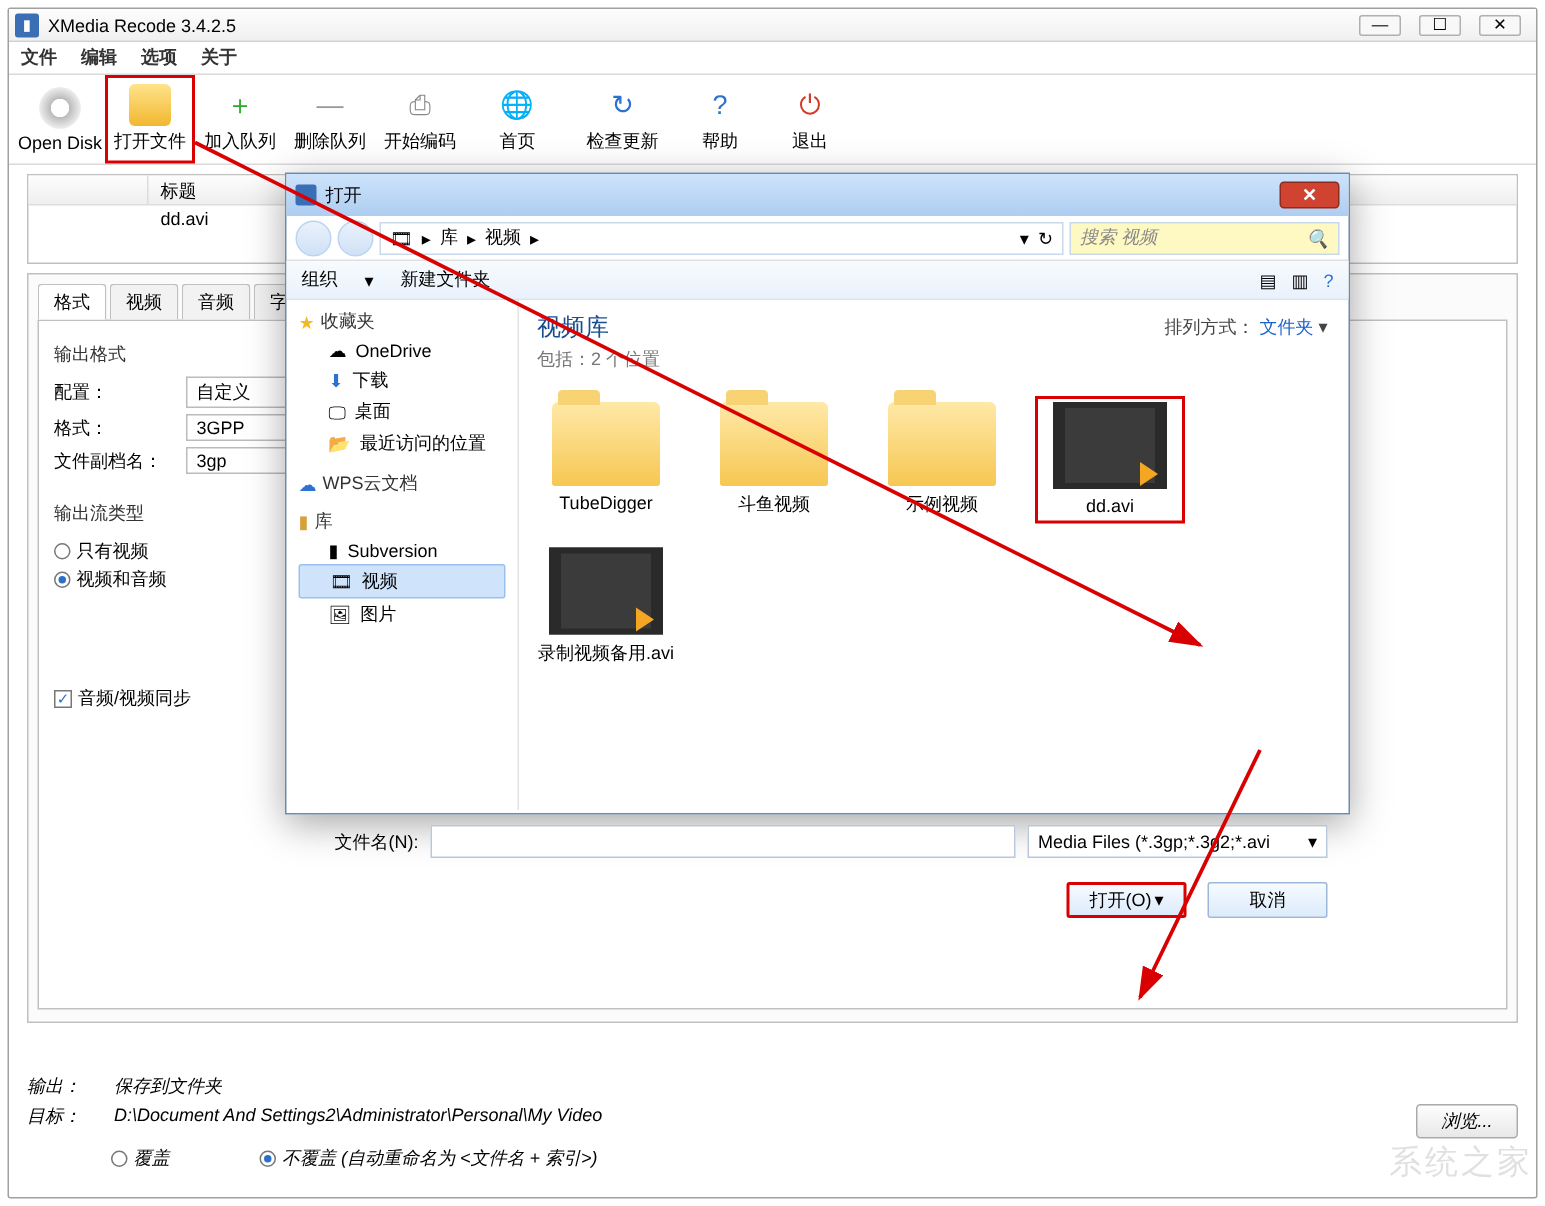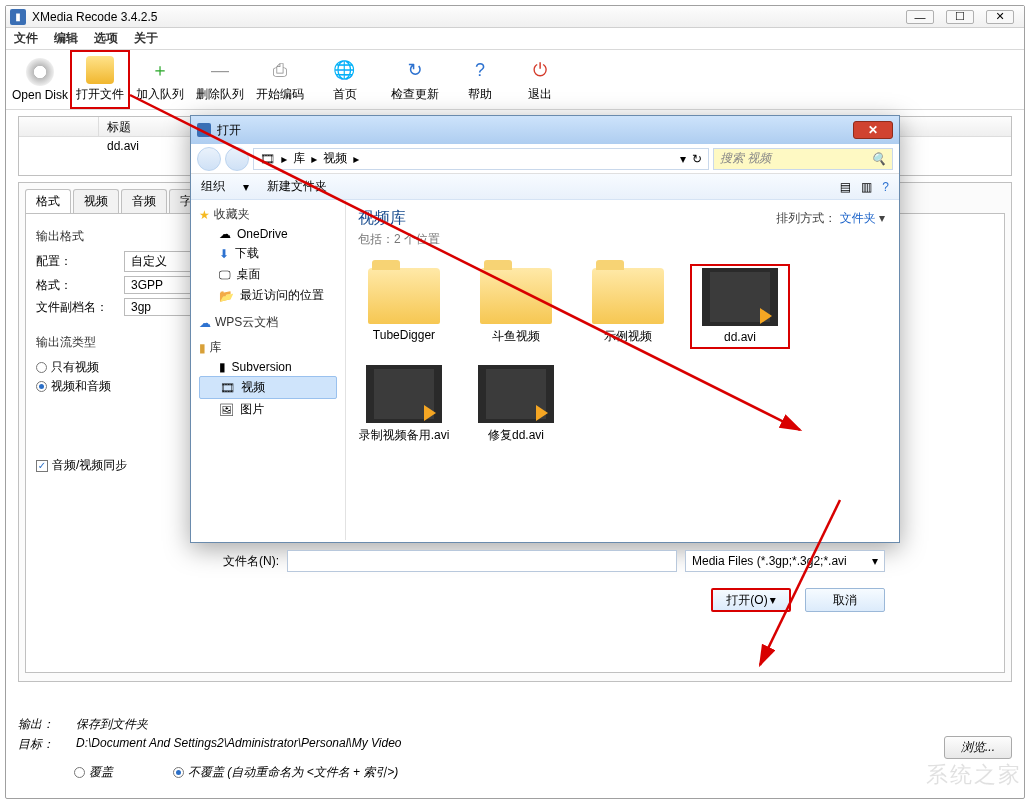--- a/index.html
+++ b/index.html
@@ -313,21 +313,20 @@
       <div class="sort-by">
         <span>排列方式：</span>
         <a>文件夹</a> <span>▾</span>
       </div>
       <div class="icons-grid">
         <div class="folder"><div class="fico"></div><span>TubeDigger</span></div>
         <div class="folder"><div class="fico"></div><span>斗鱼视频</span></div>
         <div class="folder"><div class="fico"></div><span>示例视频</span></div>
         <div class="vid selected"><div class="vico"></div><span>dd.avi</span></div>
         <div class="vid"><div class="vico"></div><span>录制视频备用.avi</span></div>
-        <div class="vid"><div class="vico"></div><span>修复dd.avi</span></div>
       </div>
     </div>
   </div>
   <div class="dlg-bottom">
     <span style="width:74px;text-align:right;">文件名(N):</span>
     <div class="filename"></div>
     <div class="filetype">
         <span>Media Files (*.3gp;*.3g2;*.avi</span>
         <span style="margin-left:auto;">▾</span>
       </div>

